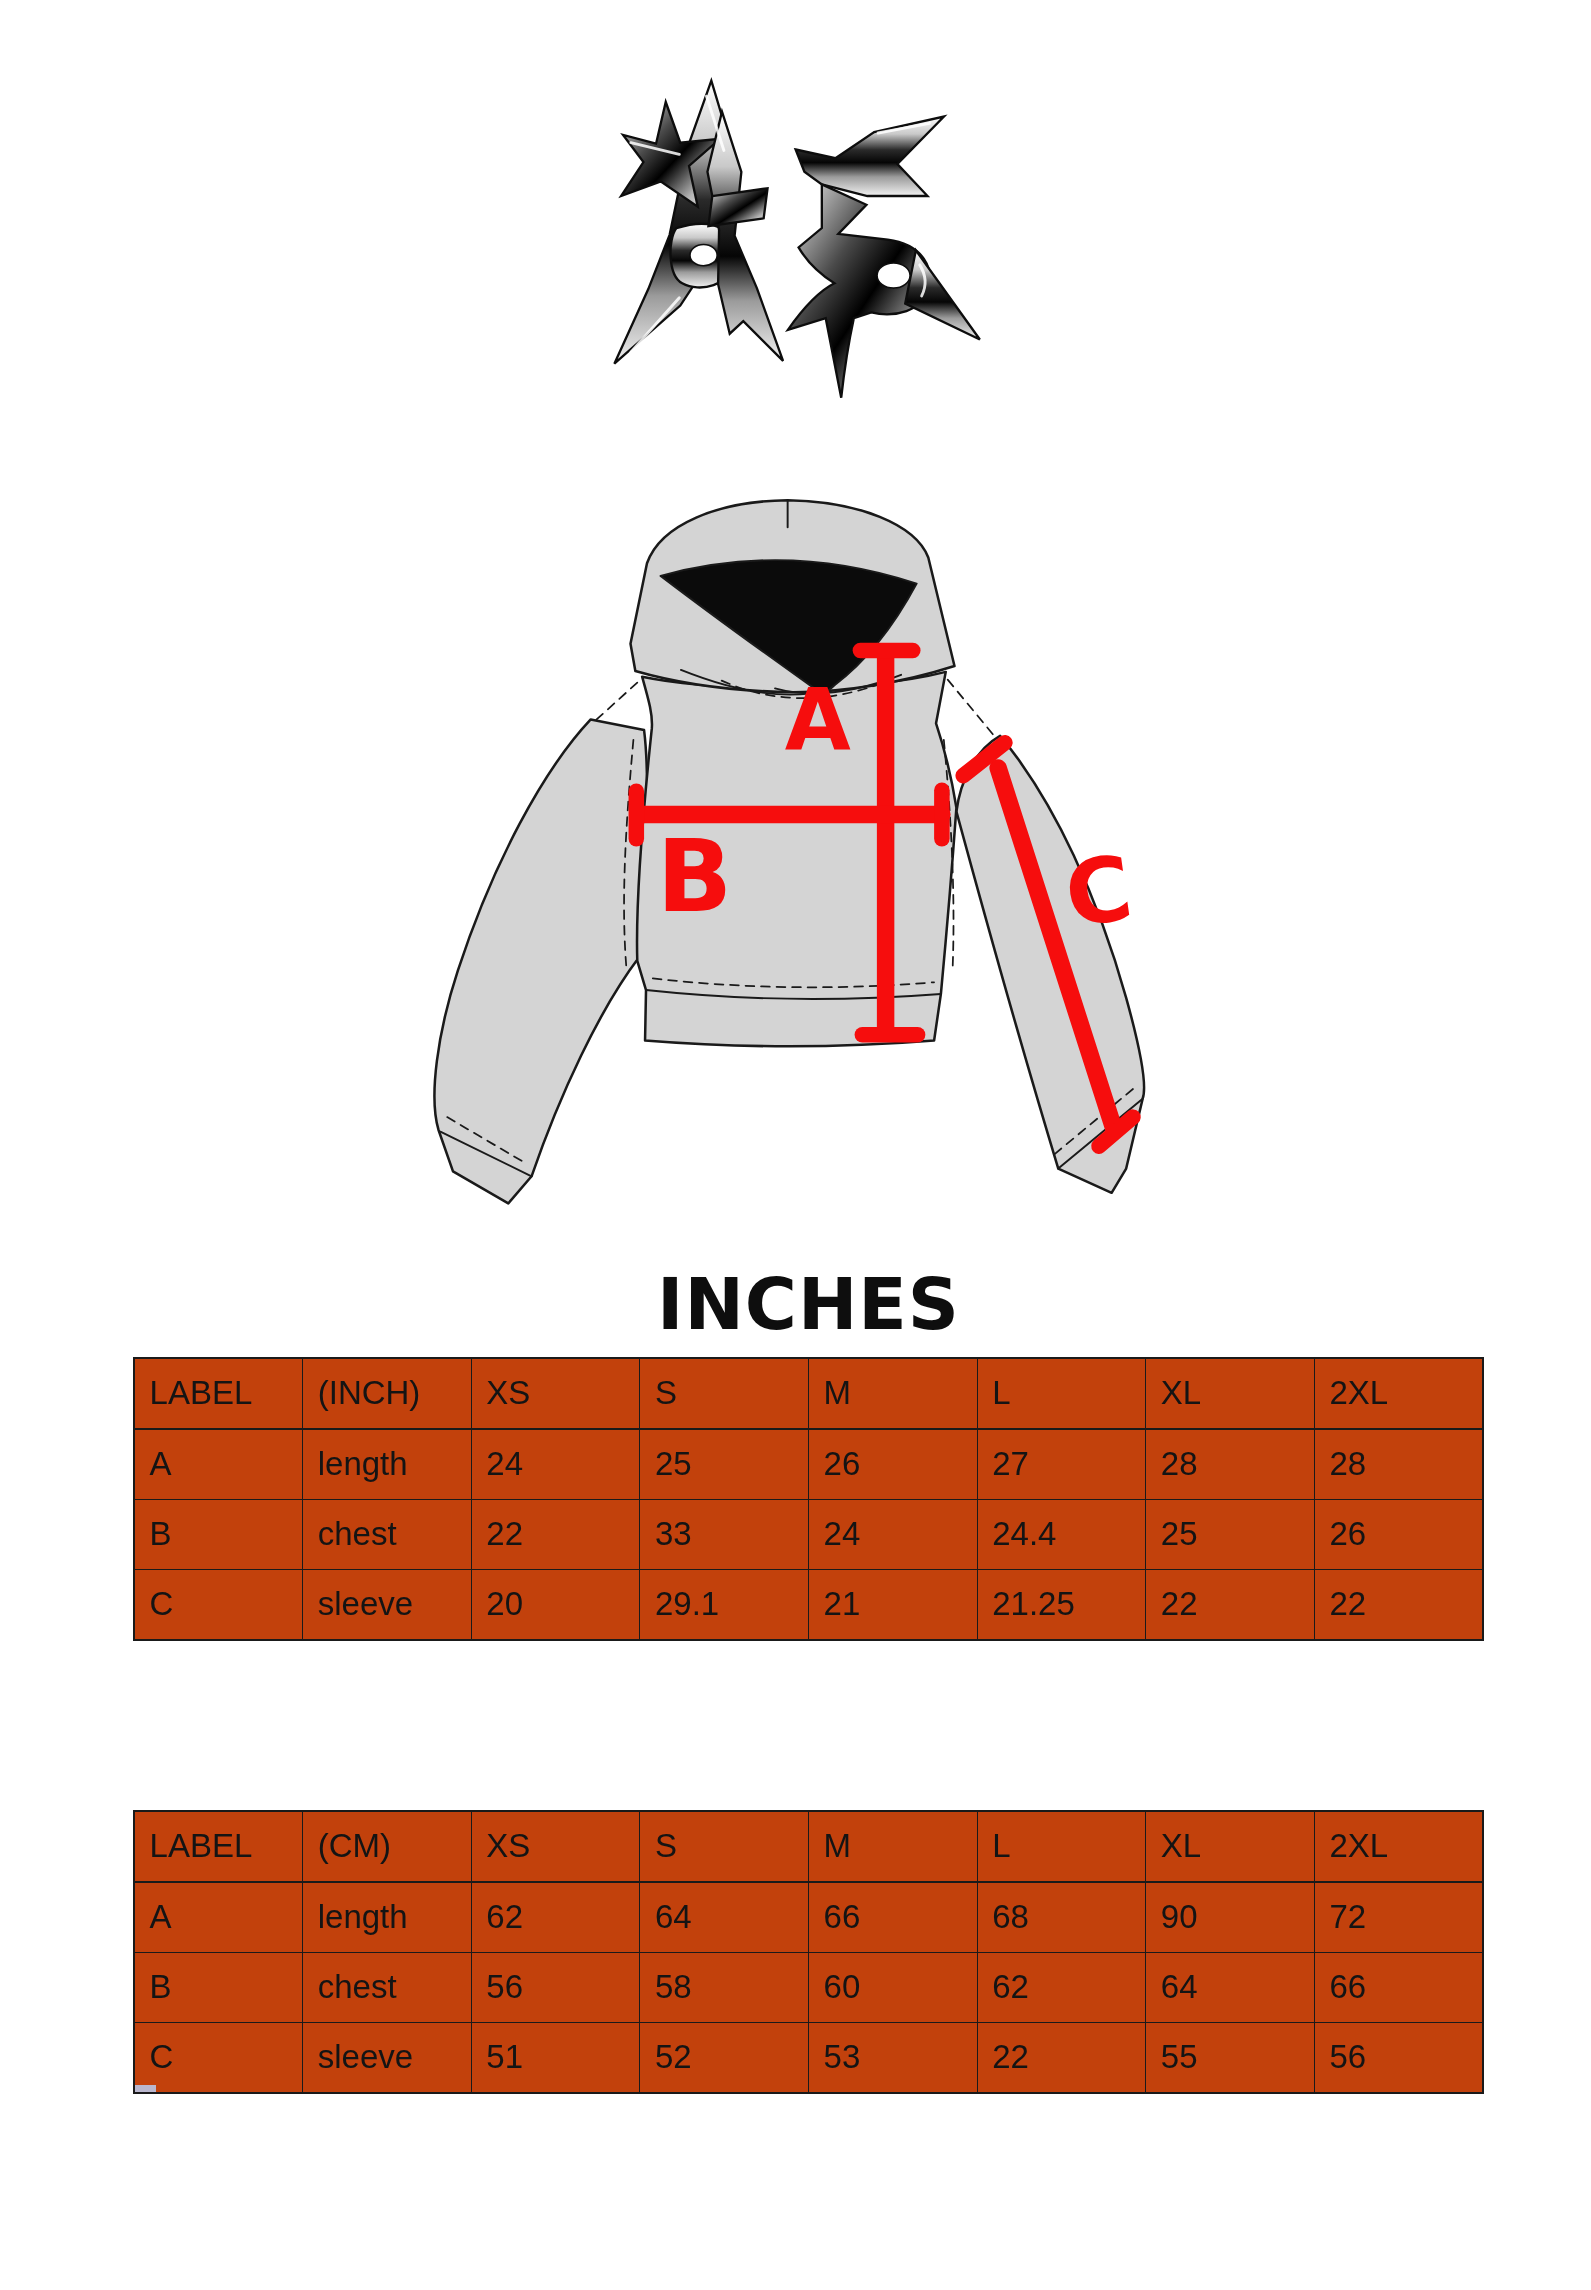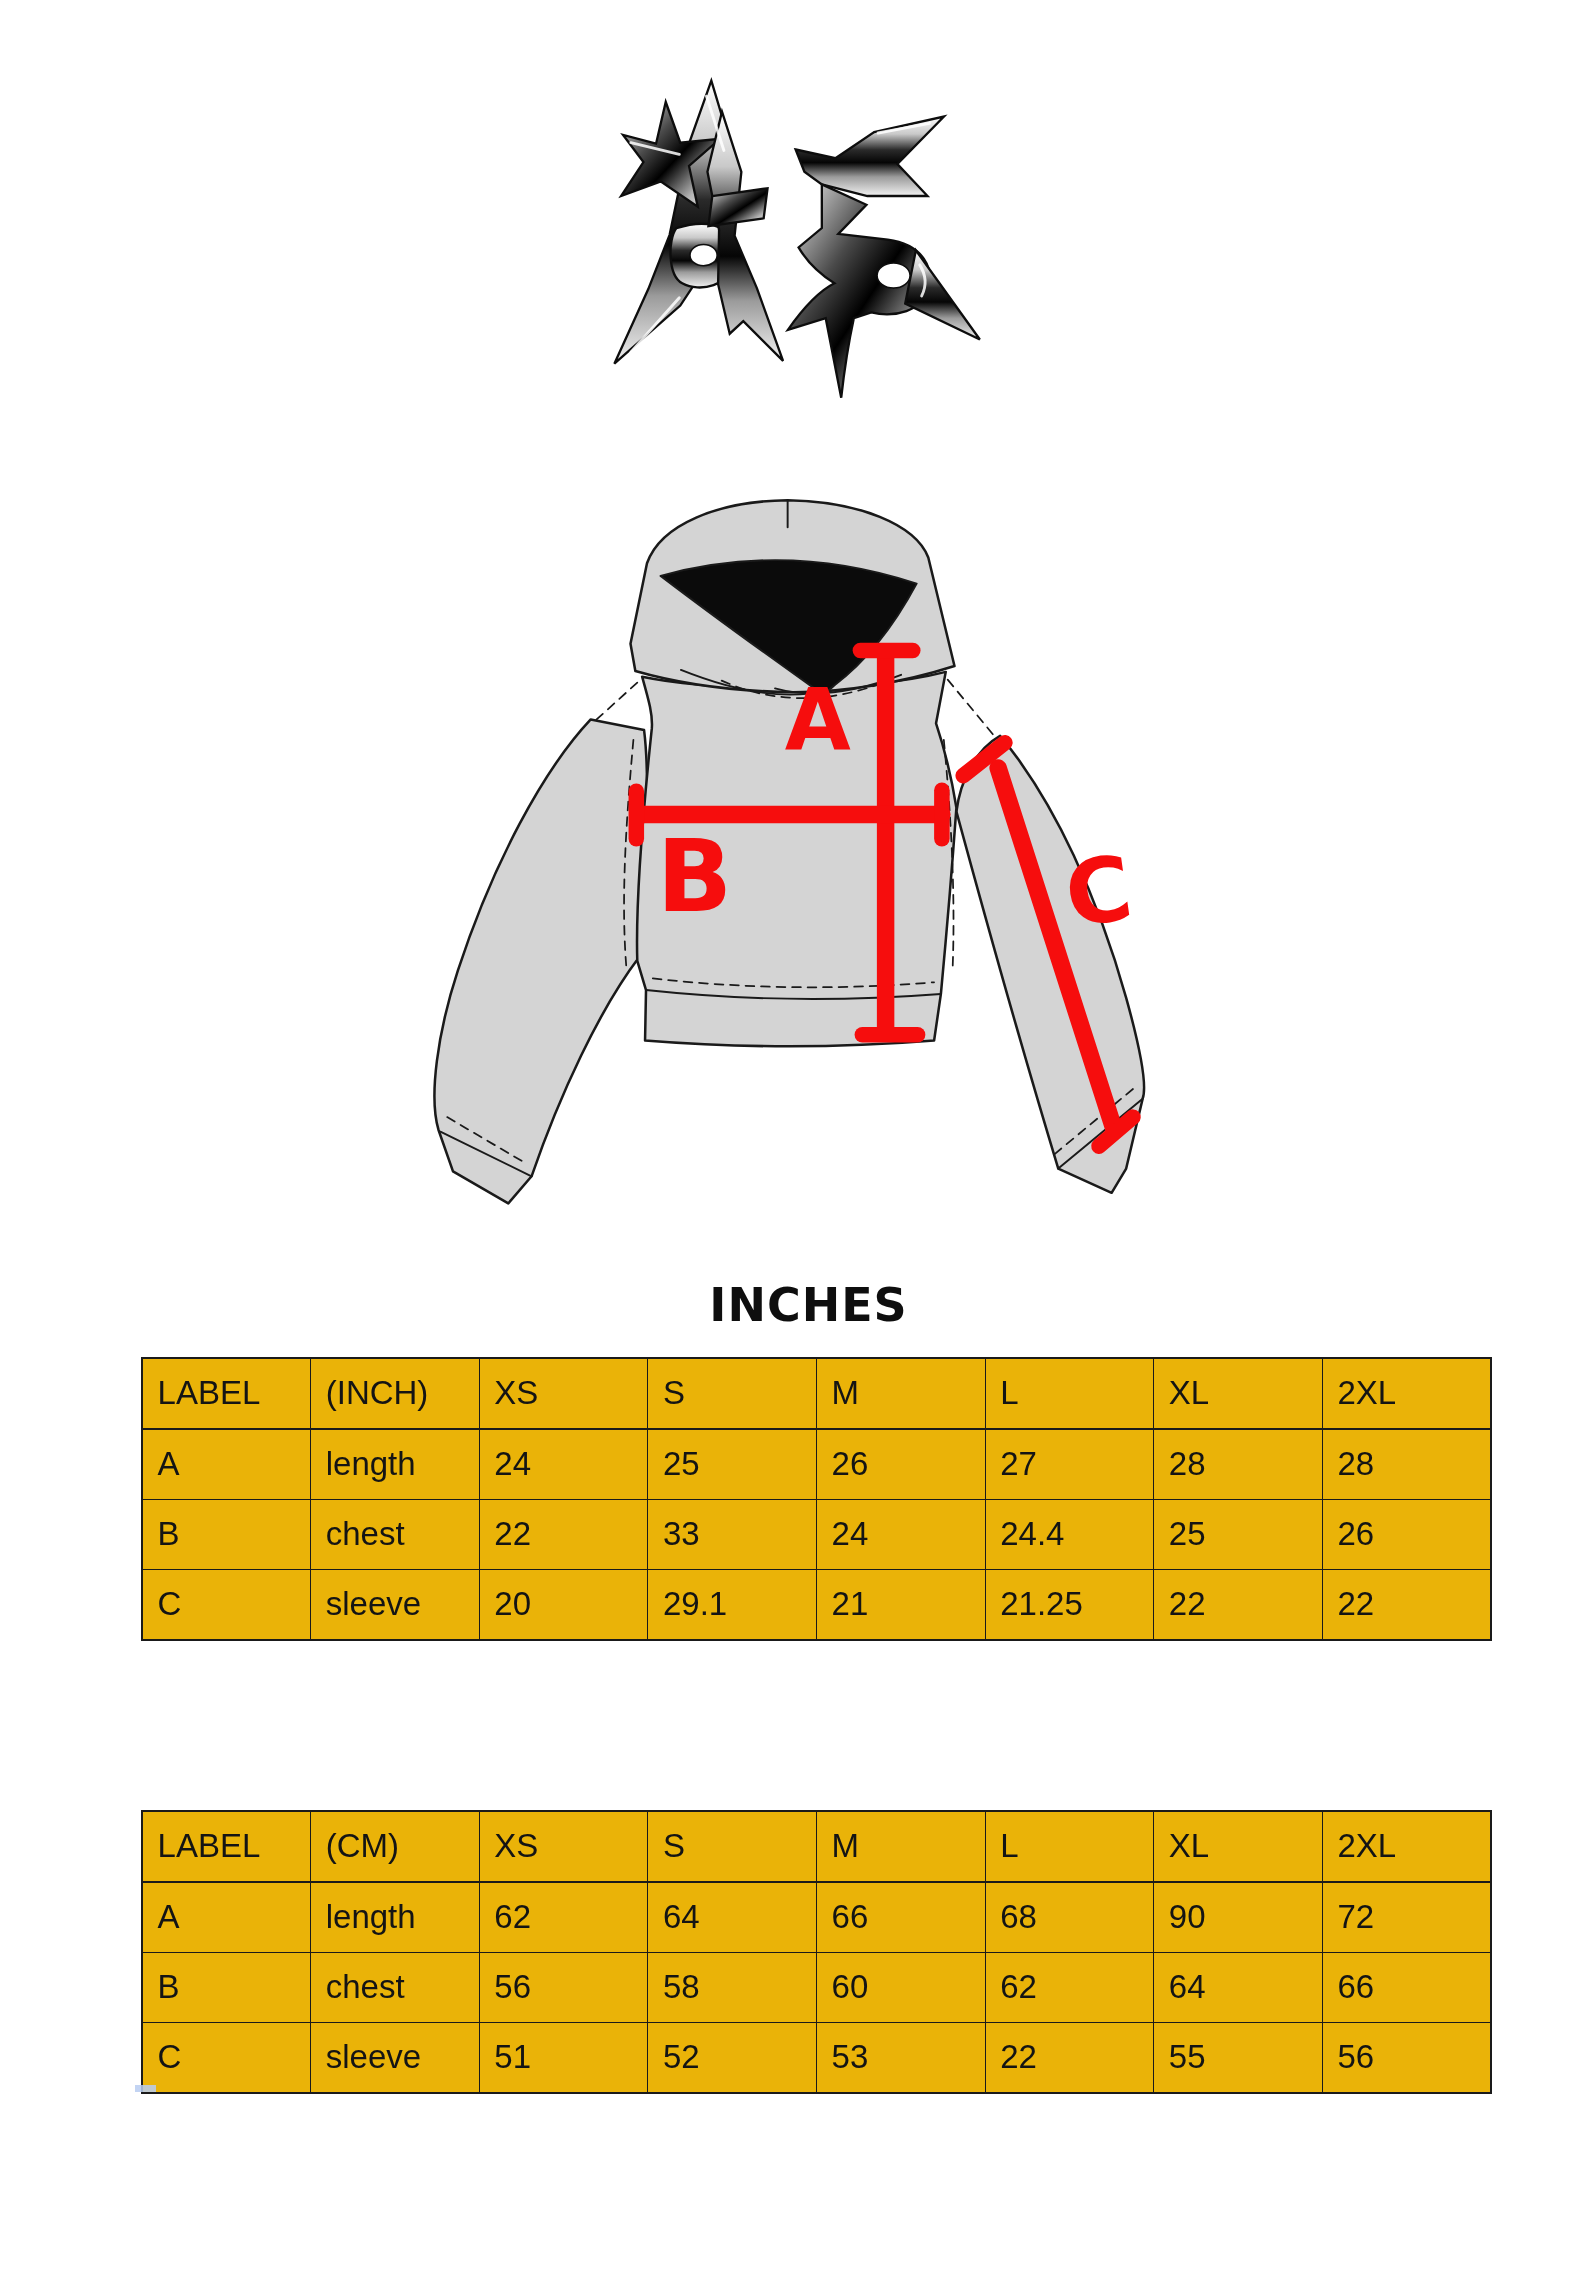--- a/index.html
+++ b/index.html
@@ -13,28 +13,28 @@
   .page{
     position:relative;width:1591px;height:2290px;background:#ffffff;overflow:hidden;
     font-family:"Liberation Sans",sans-serif;
   }
   .logo-wrap{position:absolute;left:592px;top:70px;width:417px;height:349px;}
   .hoodie-wrap{position:absolute;left:388px;top:437px;width:776px;height:786px;}
   .chart-title{
     position:absolute;left:133px;width:1351px;height:60px;
     text-align:center;
     font-family:"DejaVu Sans",sans-serif;font-weight:700;
-    font-size:46px;line-height:60px;letter-spacing:1px;color:#0e0e0e;
+    font-size:71px;line-height:60px;letter-spacing:1px;color:#0e0e0e;
   }
   #inches-title{top:1275px;}
   #cm-title{top:1731px;}
   .size-table{
-    position:absolute;left:141px;width:1351px;
+    position:absolute;left:133px;width:1351px;
     border-collapse:collapse;table-layout:fixed;
-    border:2.9px solid var(--ink);background:#eab308;
+    border:2.9px solid var(--ink);background:#c2410c;
   }
   #inches-table{top:1357px;}
   #cm-table{top:1810px;}
   .size-table th,.size-table td{
     border:1.9px solid var(--ink);
     height:69px;
     padding:0 3.9px 0 14.6px;
     font-family:"Liberation Sans",sans-serif;
     font-weight:400;font-size:33px;line-height:1.1;
     color:#141414;text-align:left;vertical-align:middle;

